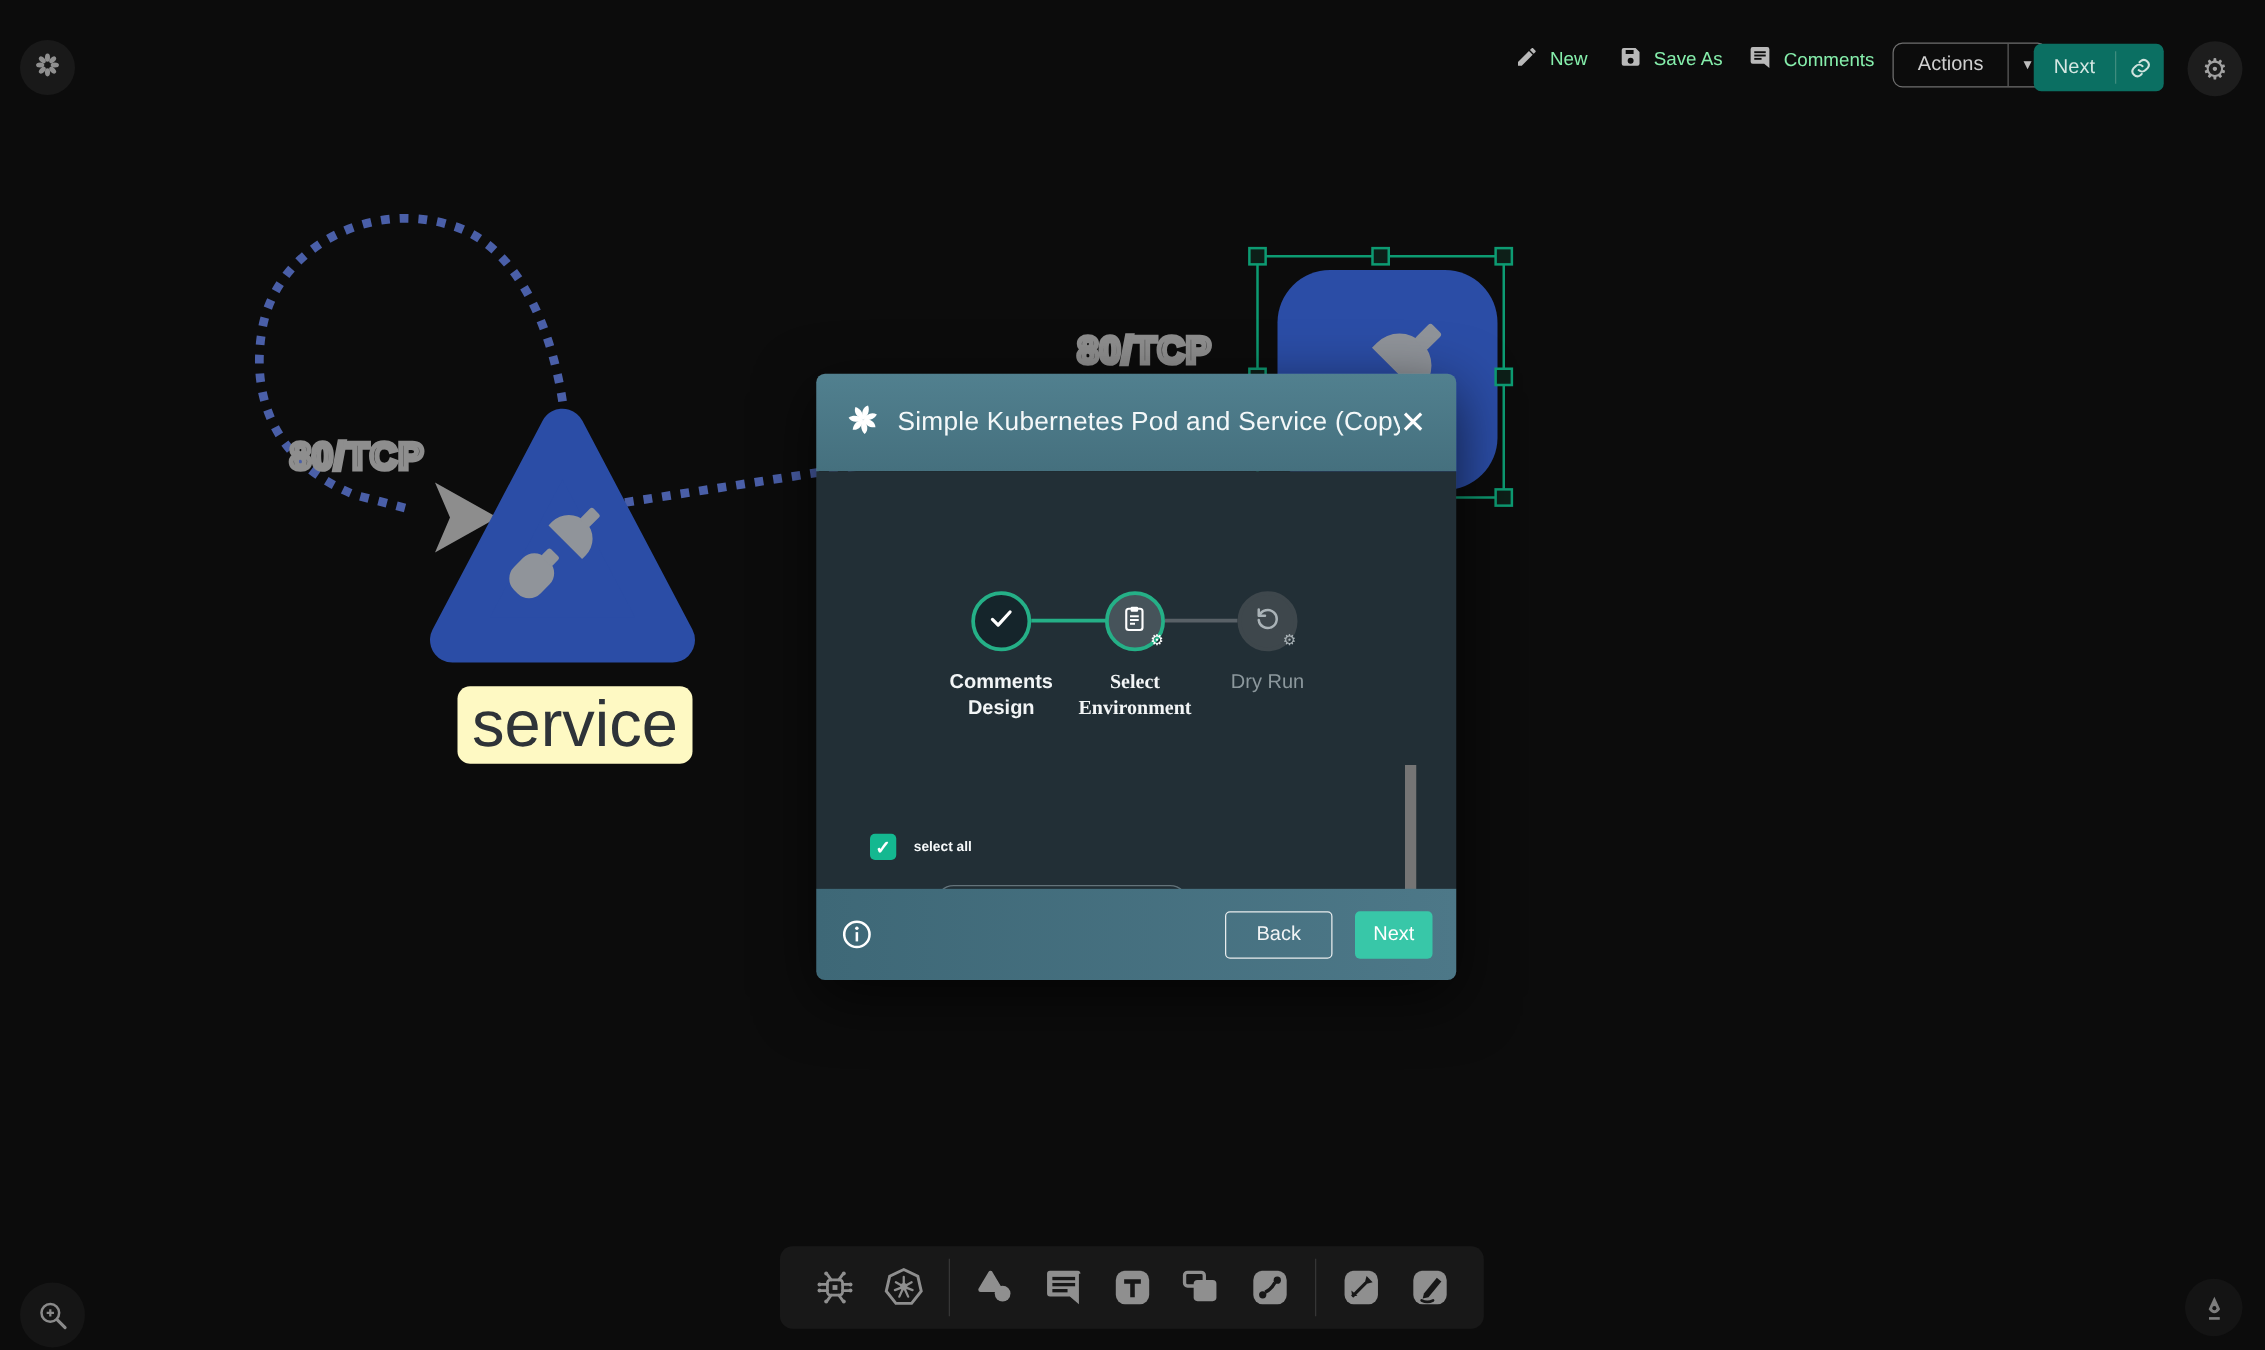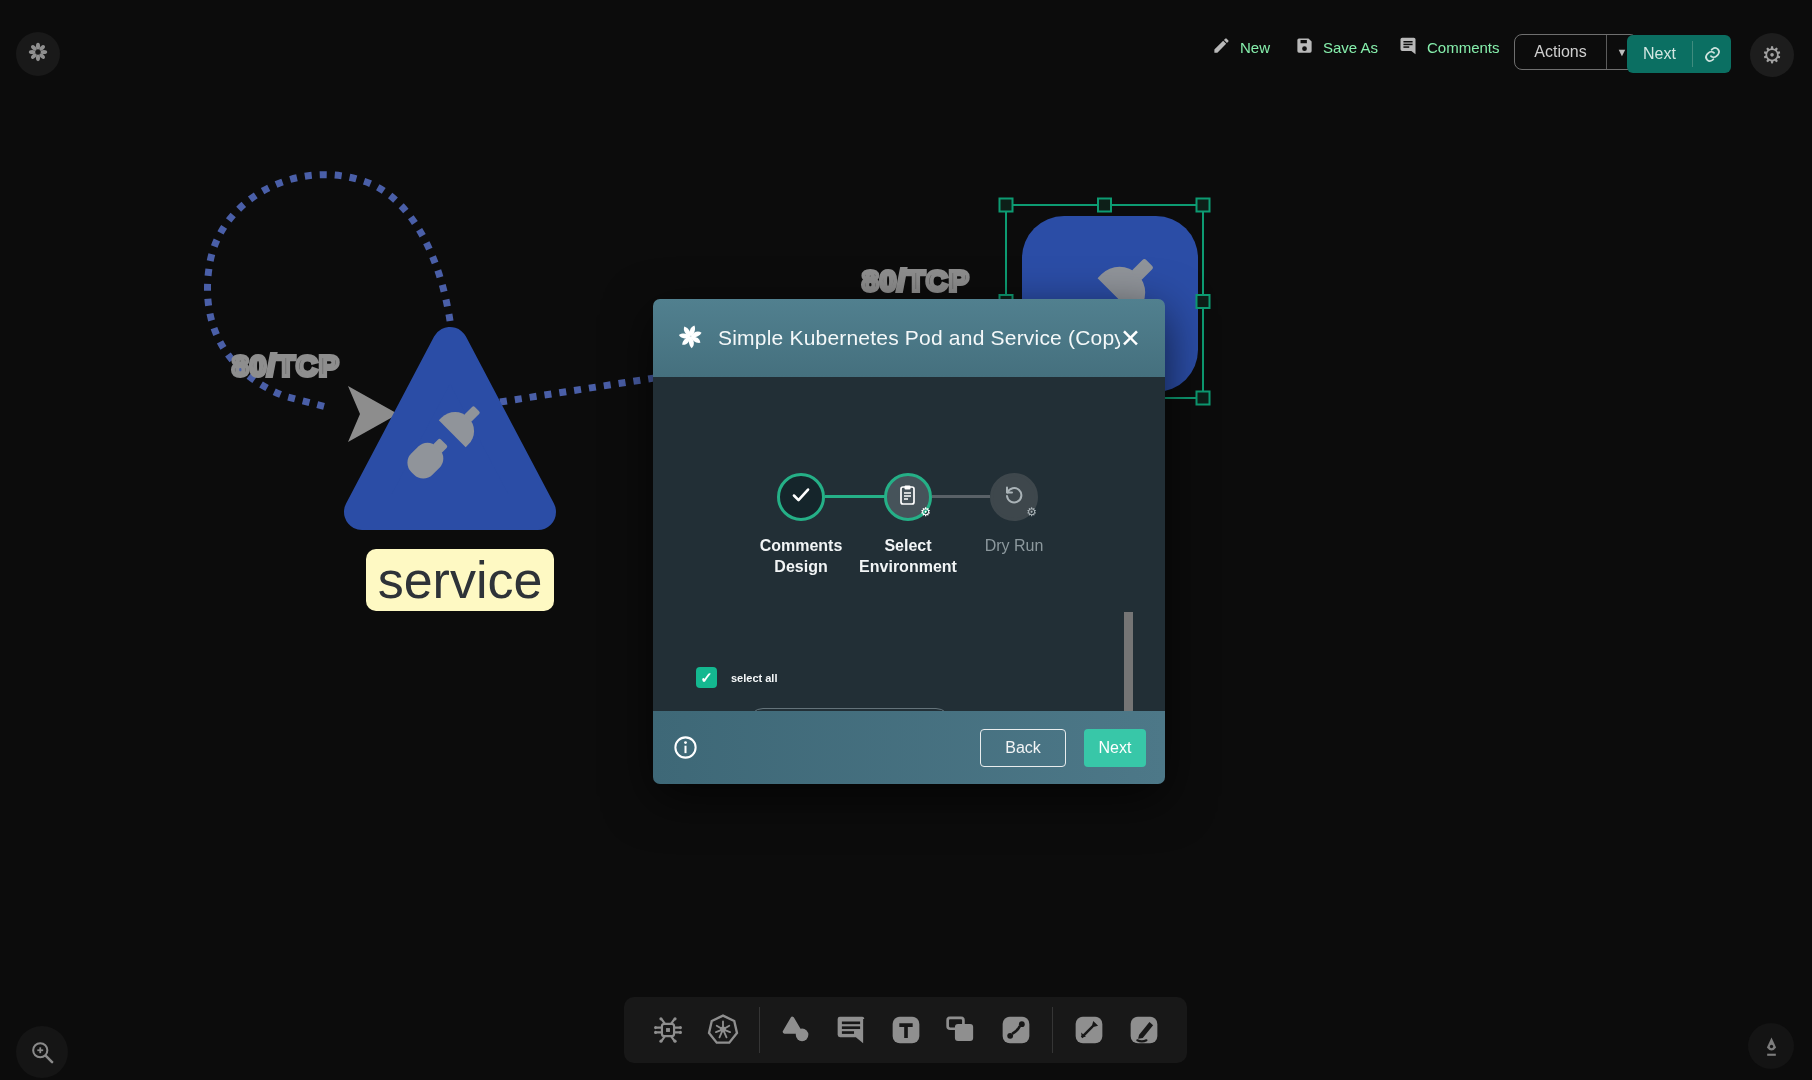--- a/index.html
+++ b/index.html
@@ -267,21 +267,21 @@
       <span>
         <svg width="24" height="24" viewBox="0 0 24 24" fill="none" stroke="#aab3b7" stroke-width="2" stroke-linecap="round" stroke-linejoin="round">
             <path d="M5.5 9.5 A7.2 7.2 0 1 1 5 13"></path>
             <path d="M5 4.5v5h5"></path>
           </svg>
       </span>
       <span class="mini-gear" style="color:#aab3b7;">⚙</span>
     </div>
 
     <div class="step-label" style="left:93px;">Comments Design</div>
-    <div class="step-label" style="left:200px;">Select Environment</div>
+    <div class="step-label" style="left:200px;font-family:Liberation Serif, serif;">Select Environment</div>
     <div class="step-label idle" style="left:306px;">Dry Run</div>
 
     <div id="vscroll"></div>
 
     <div class="check-row" id="row-select-all">
       <span class="checkbox">✓</span>
       <span id="select-all-label">select all</span>
     </div>
 
     <div class="check-row" id="row-env">

